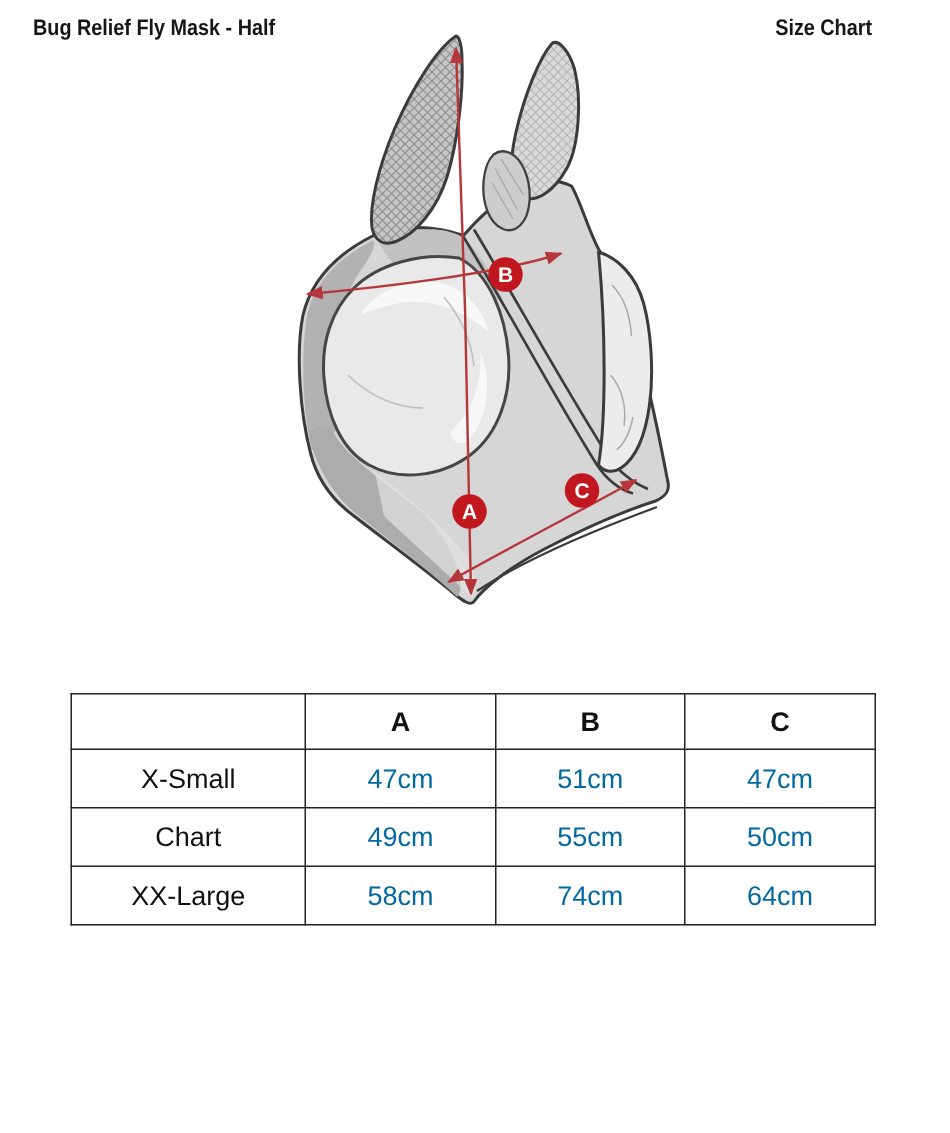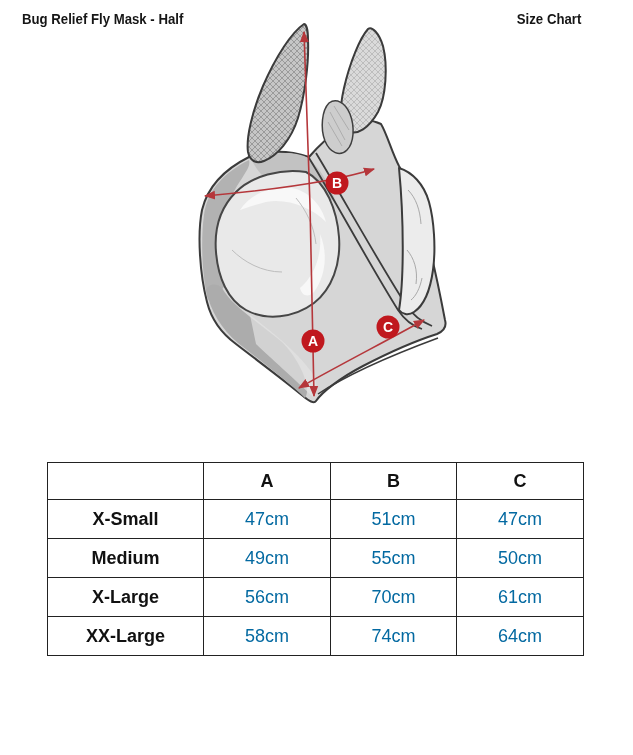--- a/index.html
+++ b/index.html
@@ -11,21 +11,21 @@
   .hdr-right{right:52px;transform:scaleX(.88);transform-origin:right center;}
 
   .diagram-wrap{position:absolute;left:0;top:0;width:633px;height:450px;}
 
   table.size-table{position:absolute;left:47px;top:462px;width:536px;
                    border-collapse:collapse;table-layout:fixed;background:#fff;}
   .size-table th,.size-table td{border:1px solid #222;text-align:center;
                    vertical-align:middle;padding:0;line-height:1;}
   .size-table thead th{height:36px;font-size:18px;font-weight:bold;color:#111;}
   .size-table tbody td{height:38px;font-size:18px;font-weight:normal;color:#0369a1;}
-  .size-table tbody td.rowlabel{font-weight:bold;color:#111;}
+  .size-table tbody td.rowlabel{font-weight:normal;color:#111;}
 </style>
 </head>
 <body>
 
 <div class="hdr hdr-left">Bug Relief Fly Mask - Half</div>
 <div class="hdr hdr-right">Size Chart</div>
 
 <div class="diagram-wrap">
 <svg width="633" height="450" viewBox="0 0 633 450" xmlns="http://www.w3.org/2000/svg">
   <defs>
@@ -128,30 +128,24 @@
     </tr>
   </thead>
   <tbody>
     <tr>
       <td class="rowlabel">X-Small</td>
       <td>47cm</td>
       <td>51cm</td>
       <td>47cm</td>
     </tr>
     <tr>
-      <td class="rowlabel">Medium</td>
+      <td class="rowlabel">Chart</td>
       <td>49cm</td>
       <td>55cm</td>
       <td>50cm</td>
-    </tr>
-    <tr>
-      <td class="rowlabel">X-Large</td>
-      <td>56cm</td>
-      <td>70cm</td>
-      <td>61cm</td>
     </tr>
     <tr>
       <td class="rowlabel">XX-Large</td>
       <td>58cm</td>
       <td>74cm</td>
       <td>64cm</td>
     </tr>
   </tbody>
 </table>
 

